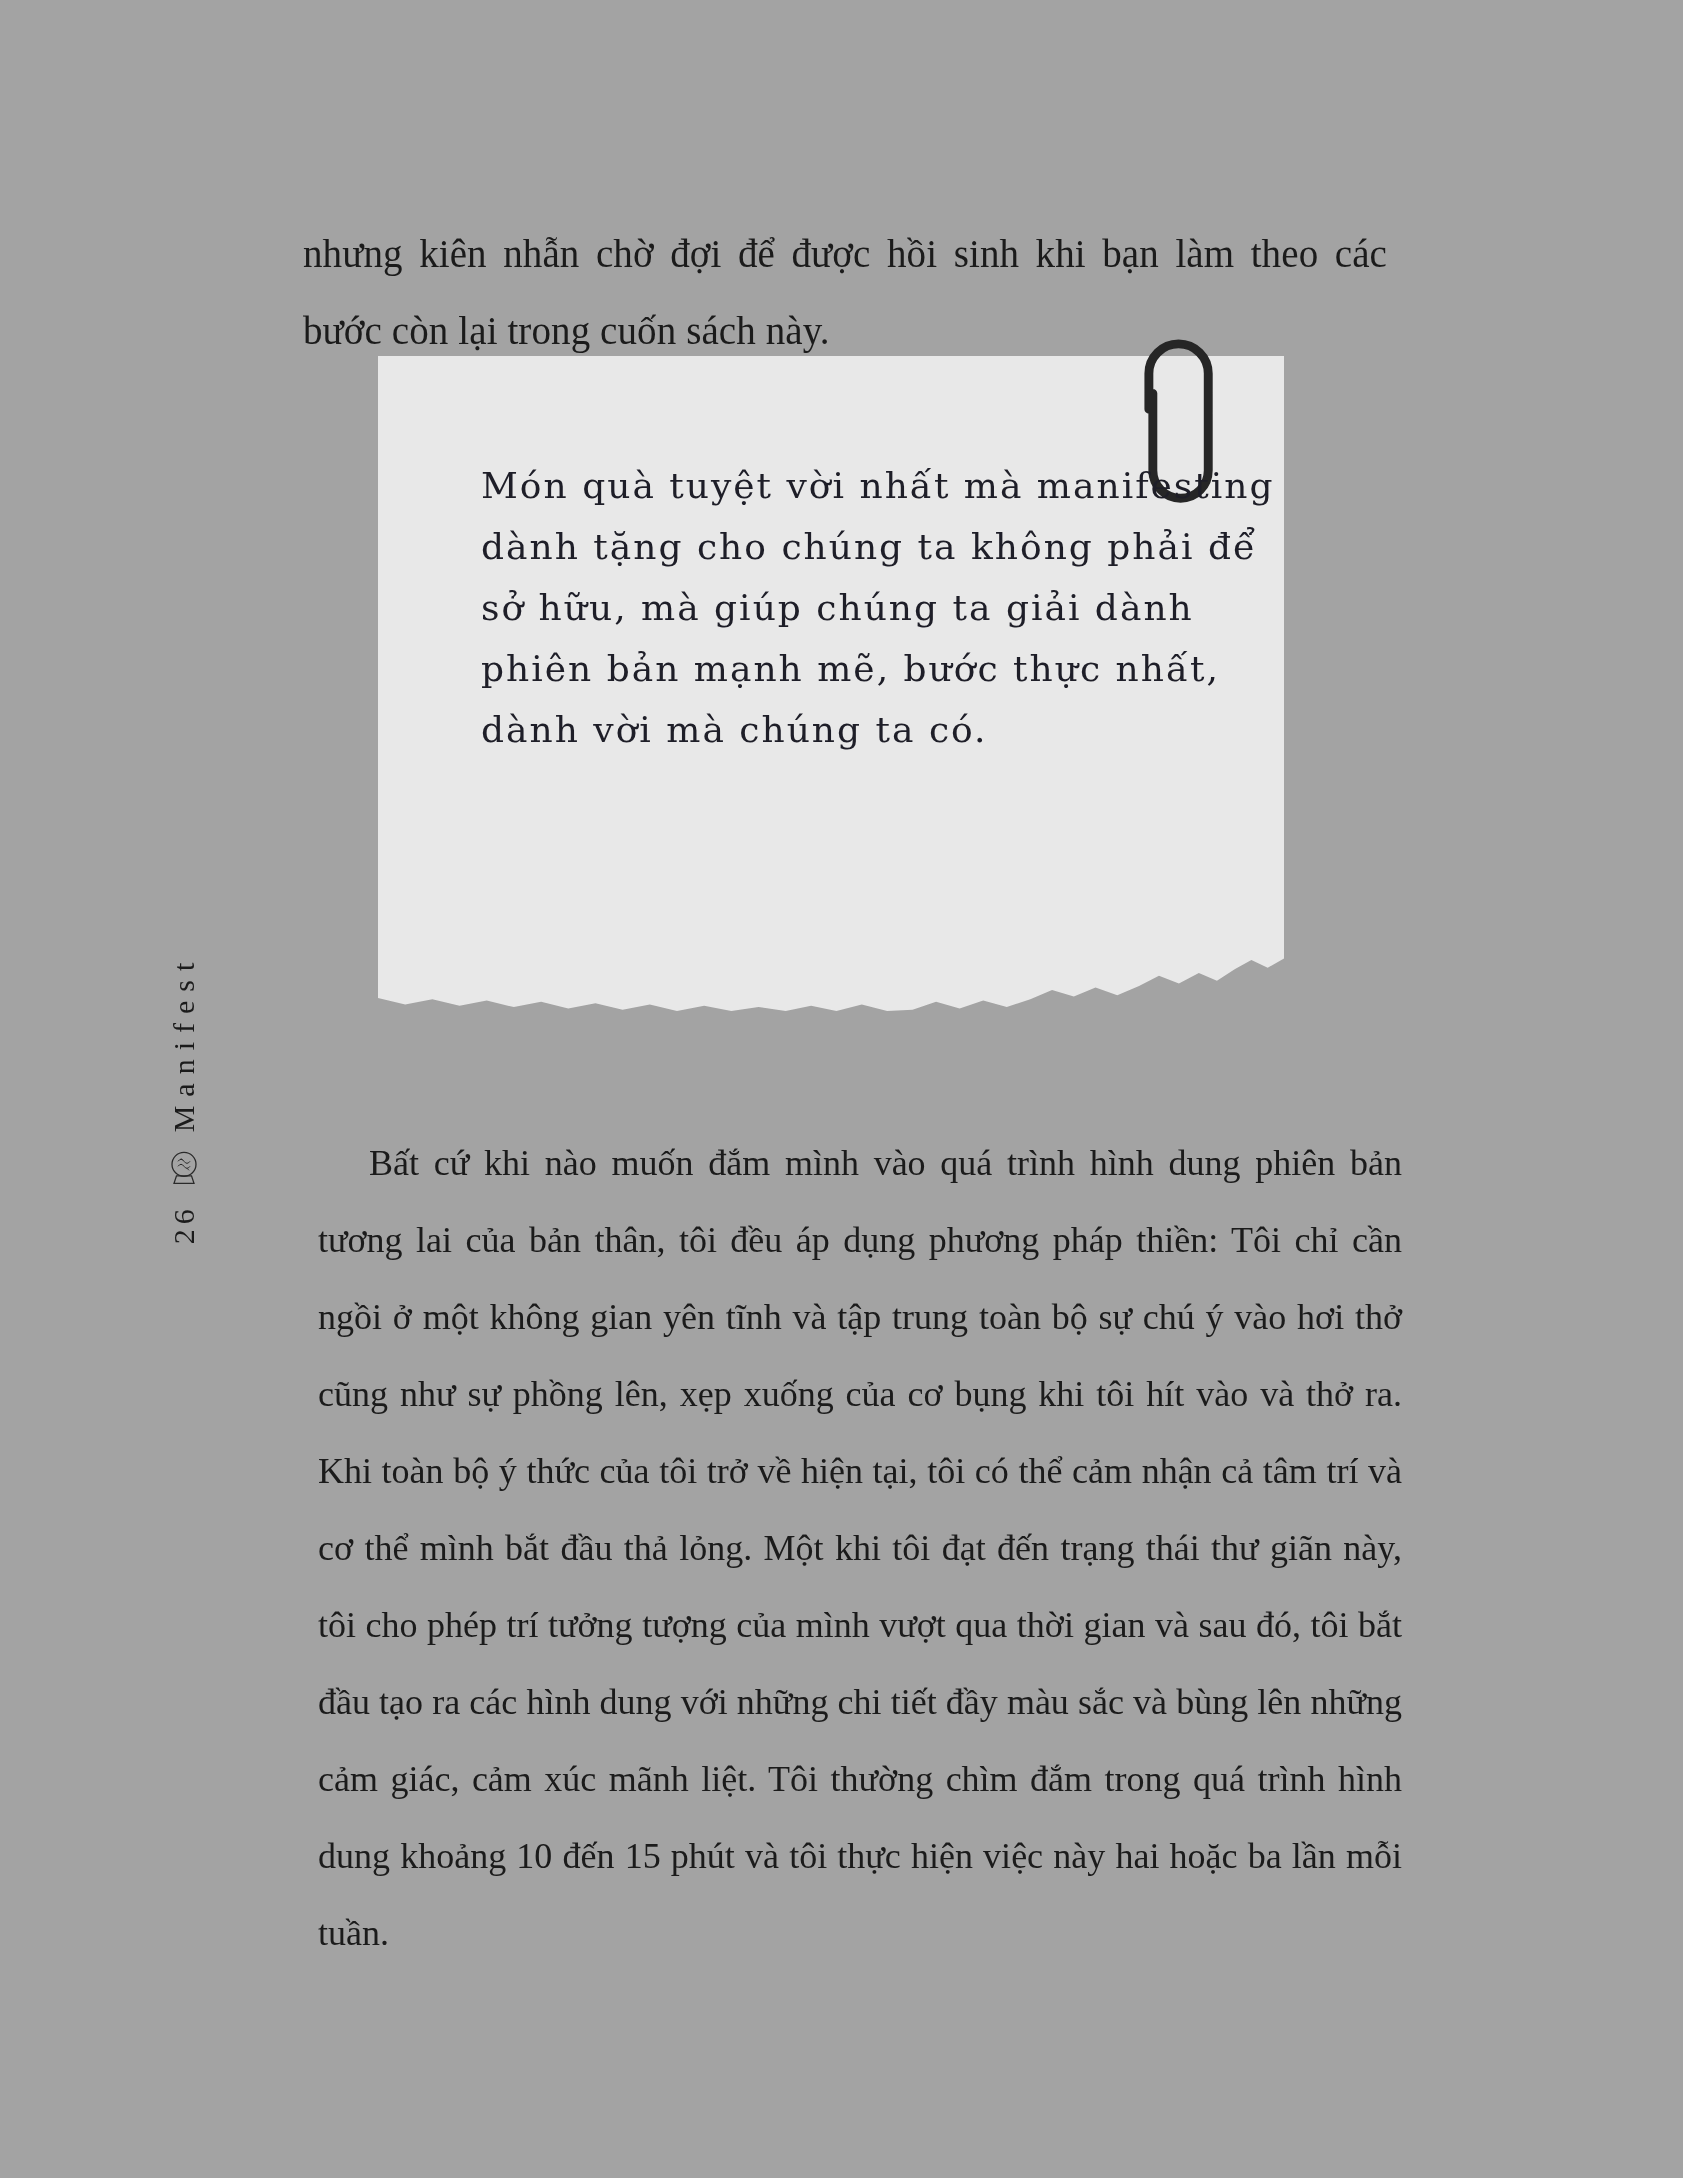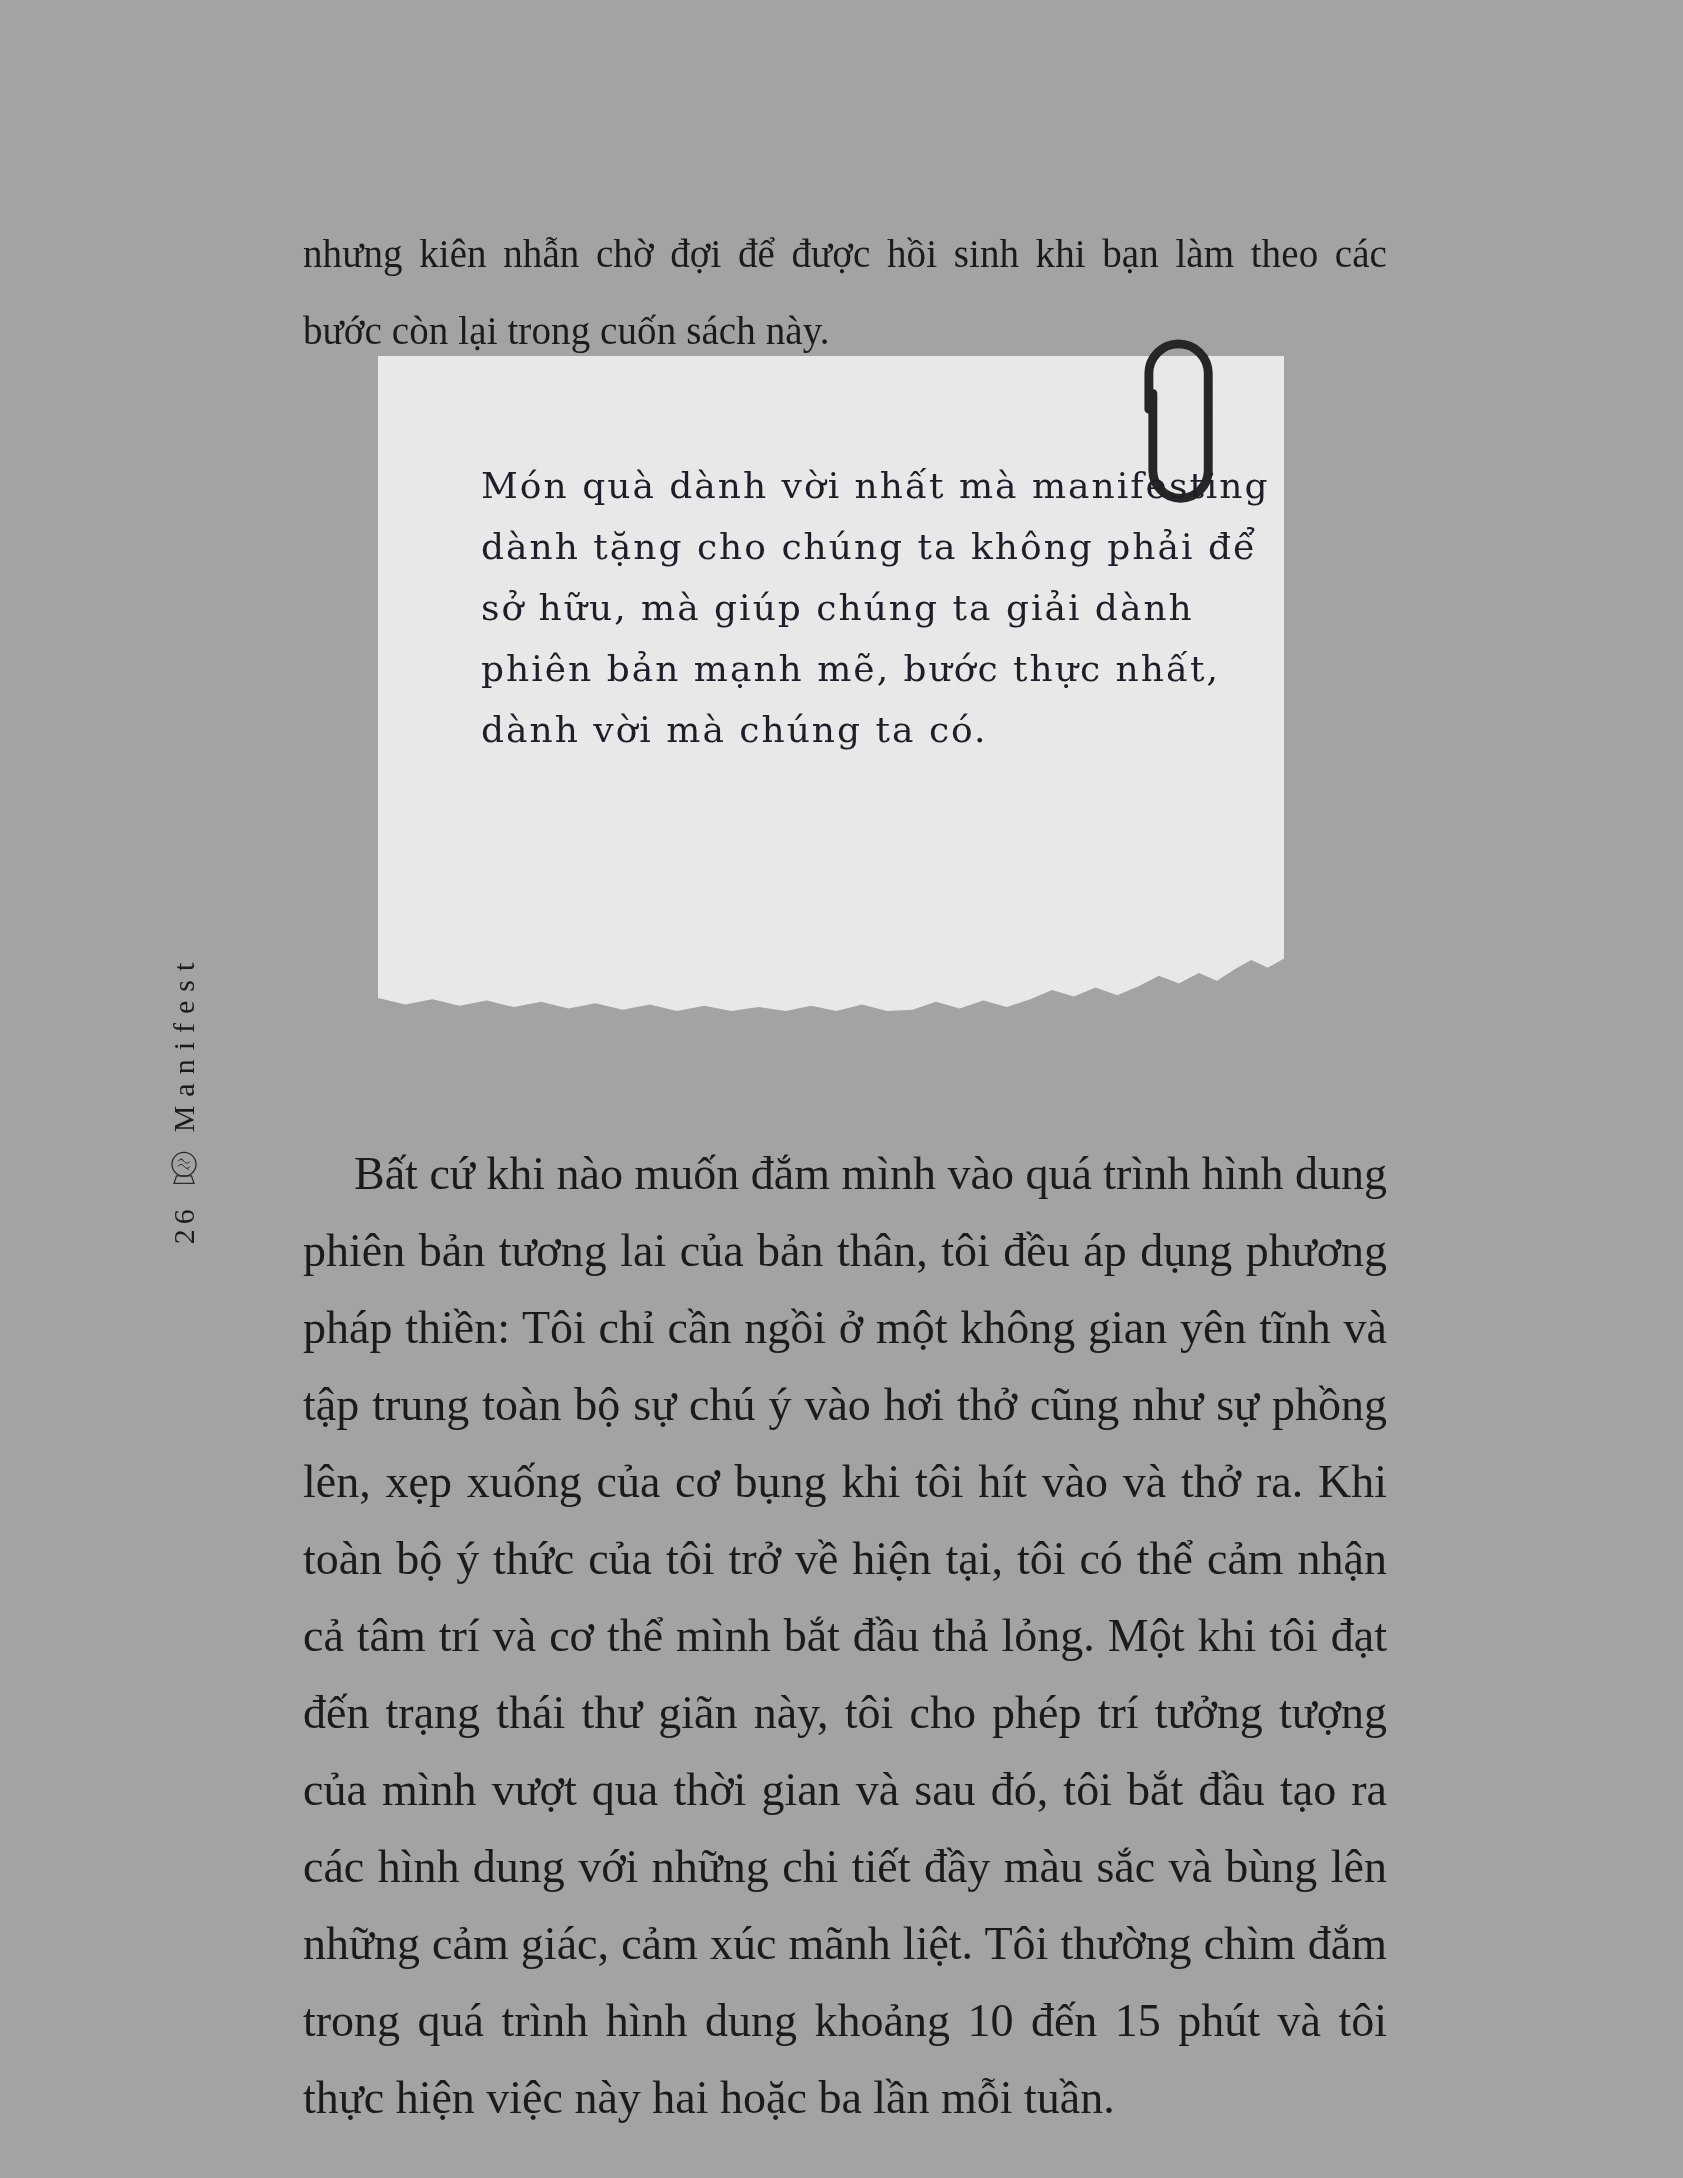--- a/index.html
+++ b/index.html
@@ -94,24 +94,24 @@
     letter-spacing: 2px;
     color: #1e1e28;
     font-family: "DejaVu Serif", "Liberation Serif", serif;
     font-weight: 400;
   }
   .quote-text .qline { display: block; white-space: nowrap; }
 
   
   .body-para {
     position: absolute;
-    left: 303px;
+    left: 318px;
     top: 1089px;
     width: 1084px;
-    font-size: 46px;
+    font-size: 36px;
     line-height: 77px;
     text-align: justify;
     text-align-last: left;
     color: #1b1b1b;
     text-indent: 51px;
   }
 
   
   .sidebar {
     position: absolute;
@@ -159,21 +159,21 @@
 
   <div class="quote-card-wrap">
 
     <div class="quote-card"></div>
 
     <svg class="paperclip" viewBox="0 0 120 190" fill="none" xmlns="http://www.w3.org/2000/svg">
       <path d="M24 78 L24 42 A30 30 0 0 1 84 42 L84 140 A28 28 0 0 1 28 140 L28 62" stroke="#262626" stroke-width="9" stroke-linecap="round" fill="none"></path>
     </svg>
 
     <div class="quote-text">
-      <span class="qline">Món quà dành vời nhất mà manifesting</span>
+      <span class="qline">Món quà tuyệt vời nhất mà manifesting</span>
       <span class="qline">dành tặng cho chúng ta không phải để</span>
       <span class="qline">sở hữu, mà giúp chúng ta giải dành</span>
       <span class="qline">phiên bản mạnh mẽ, bước thực nhất,</span>
       <span class="qline">dành vời mà chúng ta có.</span>
     </div>
   </div>
 
   <p class="body-para">Bất cứ khi nào muốn đắm mình vào quá trình hình dung phiên bản tương lai của bản thân, tôi đều áp dụng phương pháp thiền: Tôi chỉ cần ngồi ở một không gian yên tĩnh và tập trung toàn bộ sự chú ý vào hơi thở cũng như sự phồng lên, xẹp xuống của cơ bụng khi tôi hít vào và thở ra. Khi toàn bộ ý thức của tôi trở về hiện tại, tôi có thể cảm nhận cả tâm trí và cơ thể mình bắt đầu thả lỏng. Một khi tôi đạt đến trạng thái thư giãn này, tôi cho phép trí tưởng tượng của mình vượt qua thời gian và sau đó, tôi bắt đầu tạo ra các hình dung với những chi tiết đầy màu sắc và bùng lên những cảm giác, cảm xúc mãnh liệt. Tôi thường chìm đắm trong quá trình hình dung khoảng 10 đến 15 phút và tôi thực hiện việc này hai hoặc ba lần mỗi tuần.</p>
 
   <div class="sidebar">

